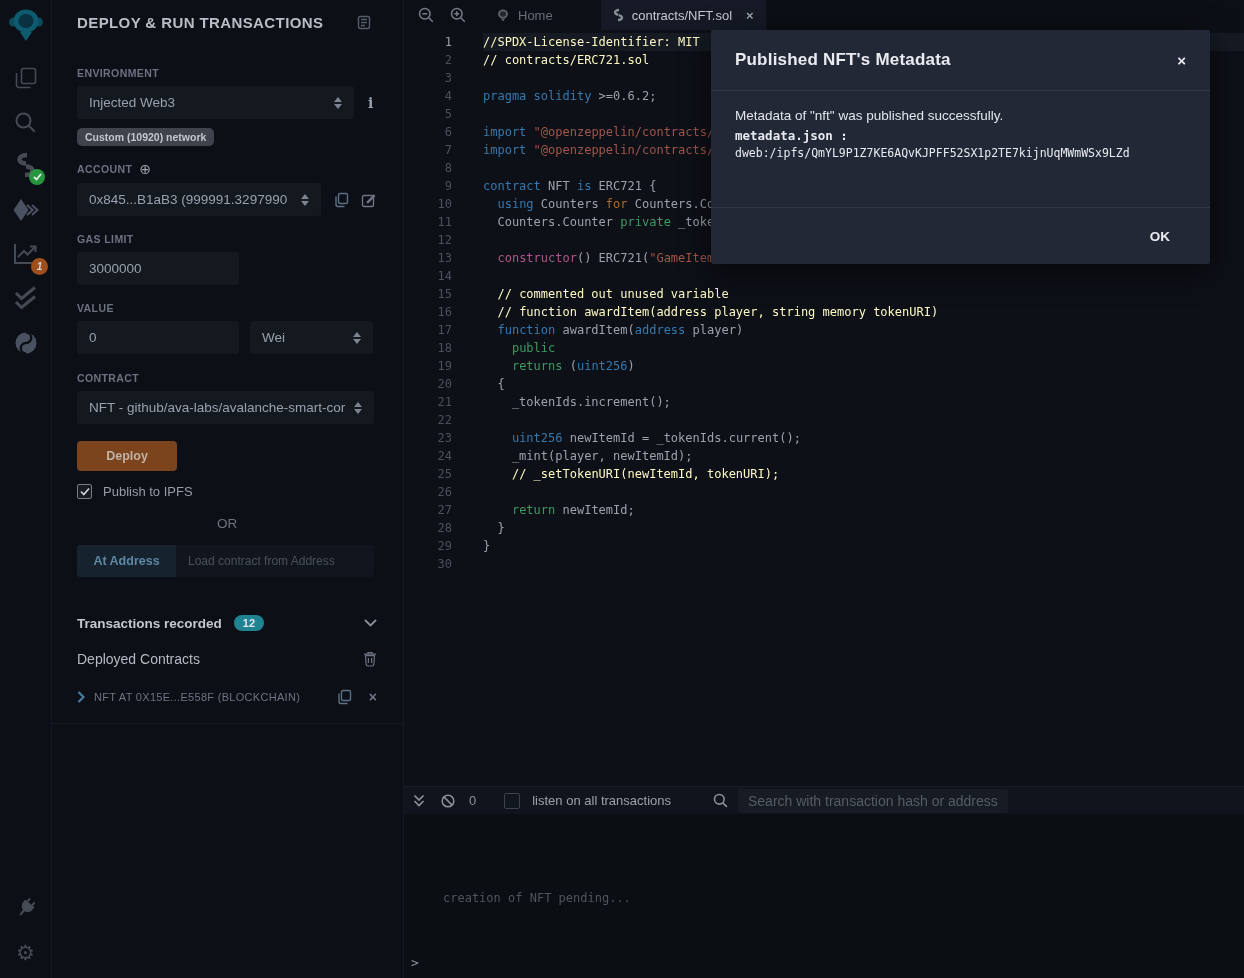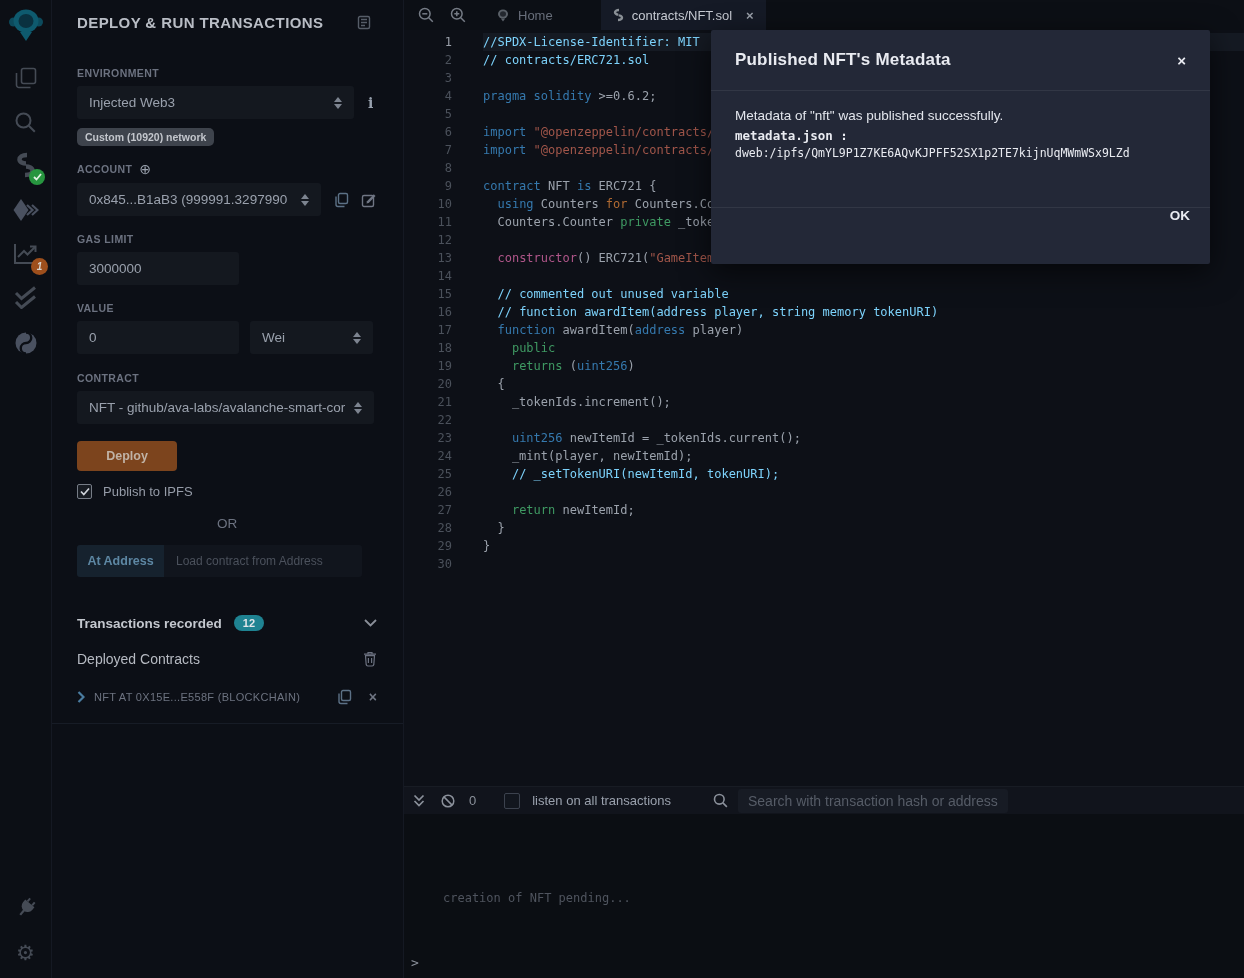--- a/index.html
+++ b/index.html
@@ -35,21 +35,21 @@
   .icon-btn{color:#707684;cursor:pointer}
   .icon-btn.blue{color:#5c7186}
   .deploy-btn{margin-top:17px;width:100px;height:30px;background:#7c441d;border-radius:4px;color:#c0b3a6;
     font-size:12.5px;font-weight:bold;display:flex;align-items:center;justify-content:center;cursor:pointer}
   .chk-row{margin-top:13px;display:flex;align-items:center}
   .checkbox{width:15px;height:15px;background:#171b22;border:1px solid #767c86;border-radius:2px;box-sizing:border-box;
     display:flex;align-items:center;justify-content:center;cursor:pointer}
   .chk-label{margin-left:11px;font-size:13px;color:#969ca8}
   .or-text{margin-top:17px;text-align:center;color:#6c7280;font-size:13.5px}
   .ataddr-row{margin-top:14px;display:flex}
-  .ataddr-btn{width:87px;height:32px;background:#16222e;border-radius:3px 0 0 3px;color:#5d87a3;font-size:12.5px;
+  .ataddr-btn{width:99px;height:32px;background:#16222e;border-radius:3px 0 0 3px;color:#5d87a3;font-size:12.5px;
     font-weight:bold;display:flex;align-items:center;justify-content:center;cursor:pointer}
   .ataddr-inp{width:198px;height:32px;background:#11151d;border:none;border-radius:0 3px 3px 0;box-sizing:border-box;
     color:#9aa1ad;font-size:12px;padding:0 12px}
   .ataddr-inp::placeholder{color:#4b515c}
   .tx-row{margin-top:38px;display:flex;align-items:center}
   .tx-label{font-size:13.5px;font-weight:bold;color:#c3c7ce}
   .tx-badge{margin-left:12px;background:#1f8392;color:#e2e6ea;font-size:11px;font-weight:bold;
     padding:2px 9px;border-radius:9px}
   .tx-caret{margin-left:auto;color:#8a8f99;cursor:pointer}
   .dep-row{margin-top:20px;display:flex;align-items:center}
@@ -69,21 +69,21 @@
   .tab.home{margin-left:18px;gap:8px}
   .tab.active{margin-left:36px;background:#151a26;color:#c6cad2;gap:8px}
   .tab-close{color:#9aa0aa;font-weight:bold;font-size:13px;margin-left:6px;cursor:pointer}
   .editor{position:absolute;left:0;top:30px;right:0;height:756px;background:#0d1017;
     font-family:"DejaVu Sans Mono",monospace;font-size:12px;padding-top:3px;cursor:text}
   .code-row{display:flex;height:18px;line-height:18px;white-space:pre}
   .gutter{width:48px;text-align:right;padding-right:0;color:#4b515b;flex:none}
   .code{margin-left:31px;flex:1}
   .code-row.active .gutter{color:#9aa0aa}
   .code-row.active .code{background:#151a23}
-  .s-cm{color:#7dd3fc}.s-kw{color:#3579ae}.s-kw2{color:#b06a32}.s-kw3{color:#3f9a63}
+  .s-cm{color:#fef9c3}.s-kw{color:#3579ae}.s-kw2{color:#b06a32}.s-kw3{color:#3f9a63}
   .s-fn{color:#b0568a}.s-str{color:#a1564a}.s-pl{color:#9ba2ac}
   
   .termbar{position:absolute;left:0;right:0;top:786px;height:28px;background:#11141c;border-top:1px solid #181c24;
     display:flex;align-items:center;box-sizing:border-box}
   .termbar .ic{color:#8b919b;cursor:pointer}
   .term-count{color:#8b919b;font-size:13px;margin-left:14px}
   .term-chk{width:14px;height:14px;border:1px solid #3c424e;border-radius:2px;background:#12161e;margin-left:28px;cursor:pointer}
   .term-listen{margin-left:12px;font-size:13px;color:#9aa1ad}
   .term-search-icon{margin-left:42px;color:#8b919b}
   .term-search{margin-left:10px;width:270px;height:24px;background:#171b24;border:none;border-radius:3px;
@@ -96,21 +96,21 @@
   
   .modal{position:absolute;left:711px;top:30px;width:499px;background:#232837;border-radius:2px;
     box-shadow:0 8px 30px rgba(0,0,0,.6);z-index:50}
   .modal-header{height:52px;display:flex;align-items:center;padding:4px 24px;border-bottom:1px solid rgba(255,255,255,.07)}
   .modal-title{font-size:17px;color:#e9ebf1;font-weight:bold;letter-spacing:.2px}
   .modal-close{margin-left:auto;color:#e9ebf1;font-weight:bold;font-size:15px;cursor:pointer}
   .modal-body{height:116px;padding:17px 24px 0;box-sizing:border-box}
   .modal-msg{font-size:13.5px;color:#e2e5ec}
   .modal-file{margin-top:5px;font-family:"DejaVu Sans Mono",monospace;font-weight:bold;font-size:12.5px;color:#e9ebf1}
   .modal-uri{margin-top:3px;font-family:"DejaVu Sans Mono",monospace;font-size:11.5px;color:#e9ebf1}
-  .modal-footer{height:56px;border-top:1px solid rgba(255,255,255,.07);display:flex;justify-content:flex-end;padding-right:20px}
+  .modal-footer{height:56px;border-top:1px solid rgba(255,255,255,.07);display:flex;align-items:center;justify-content:flex-end;padding-right:40px}
   .modal-ok{font-size:13.5px;font-weight:bold;color:#e9ebf1;cursor:pointer}
 </style>
 </head>
 <body>
 
 <aside class="rail">
   <div class="rail-icon" style="top:3px">
     <svg width="36" height="34" viewBox="0 0 36 34">
       <circle cx="5.5" cy="14" r="4.5" fill="#0c4a5c"></circle>
         <circle cx="30.5" cy="14" r="4.5" fill="#0c4a5c"></circle>

